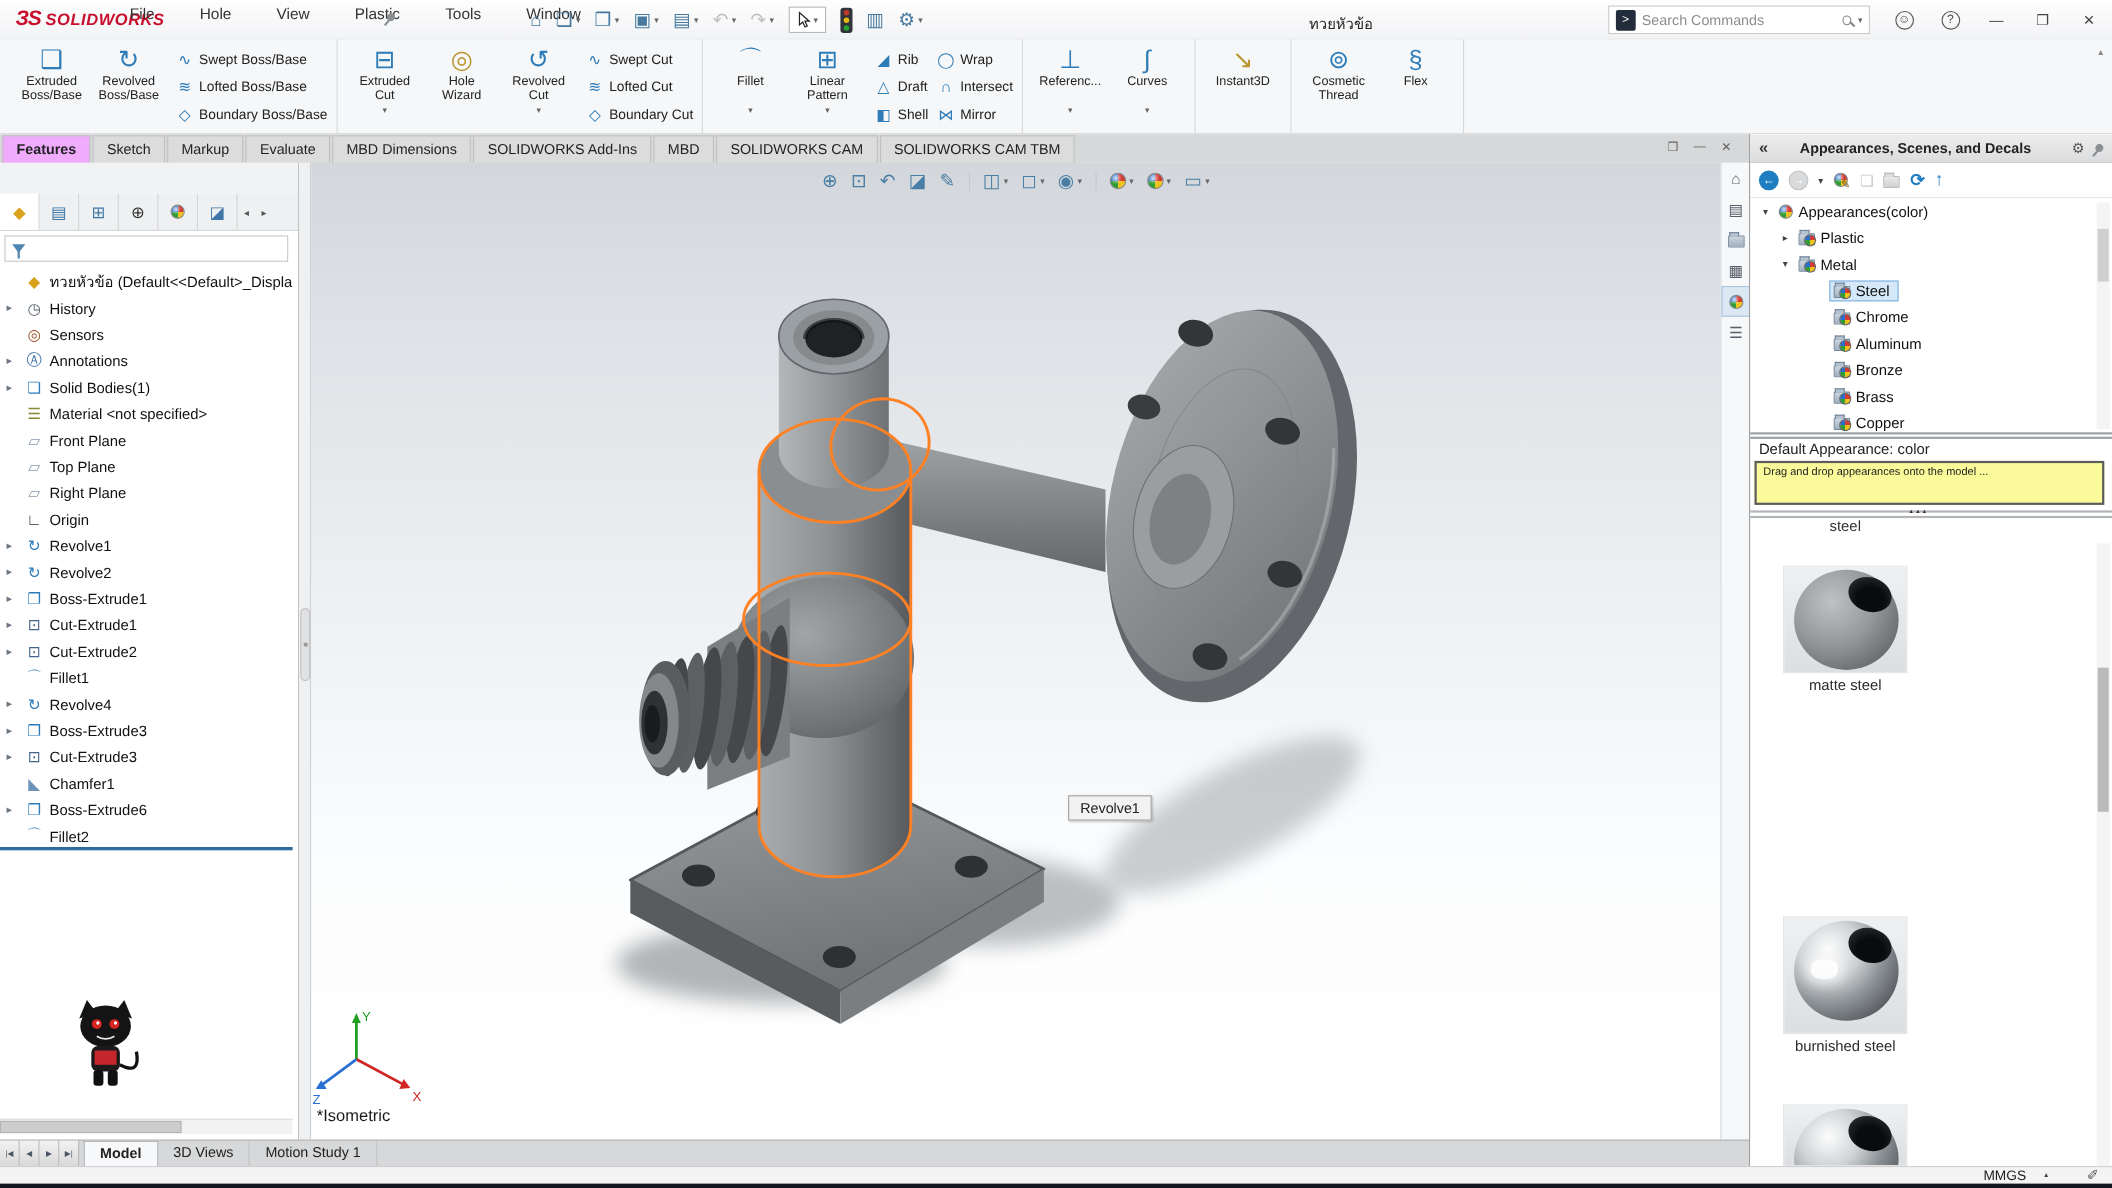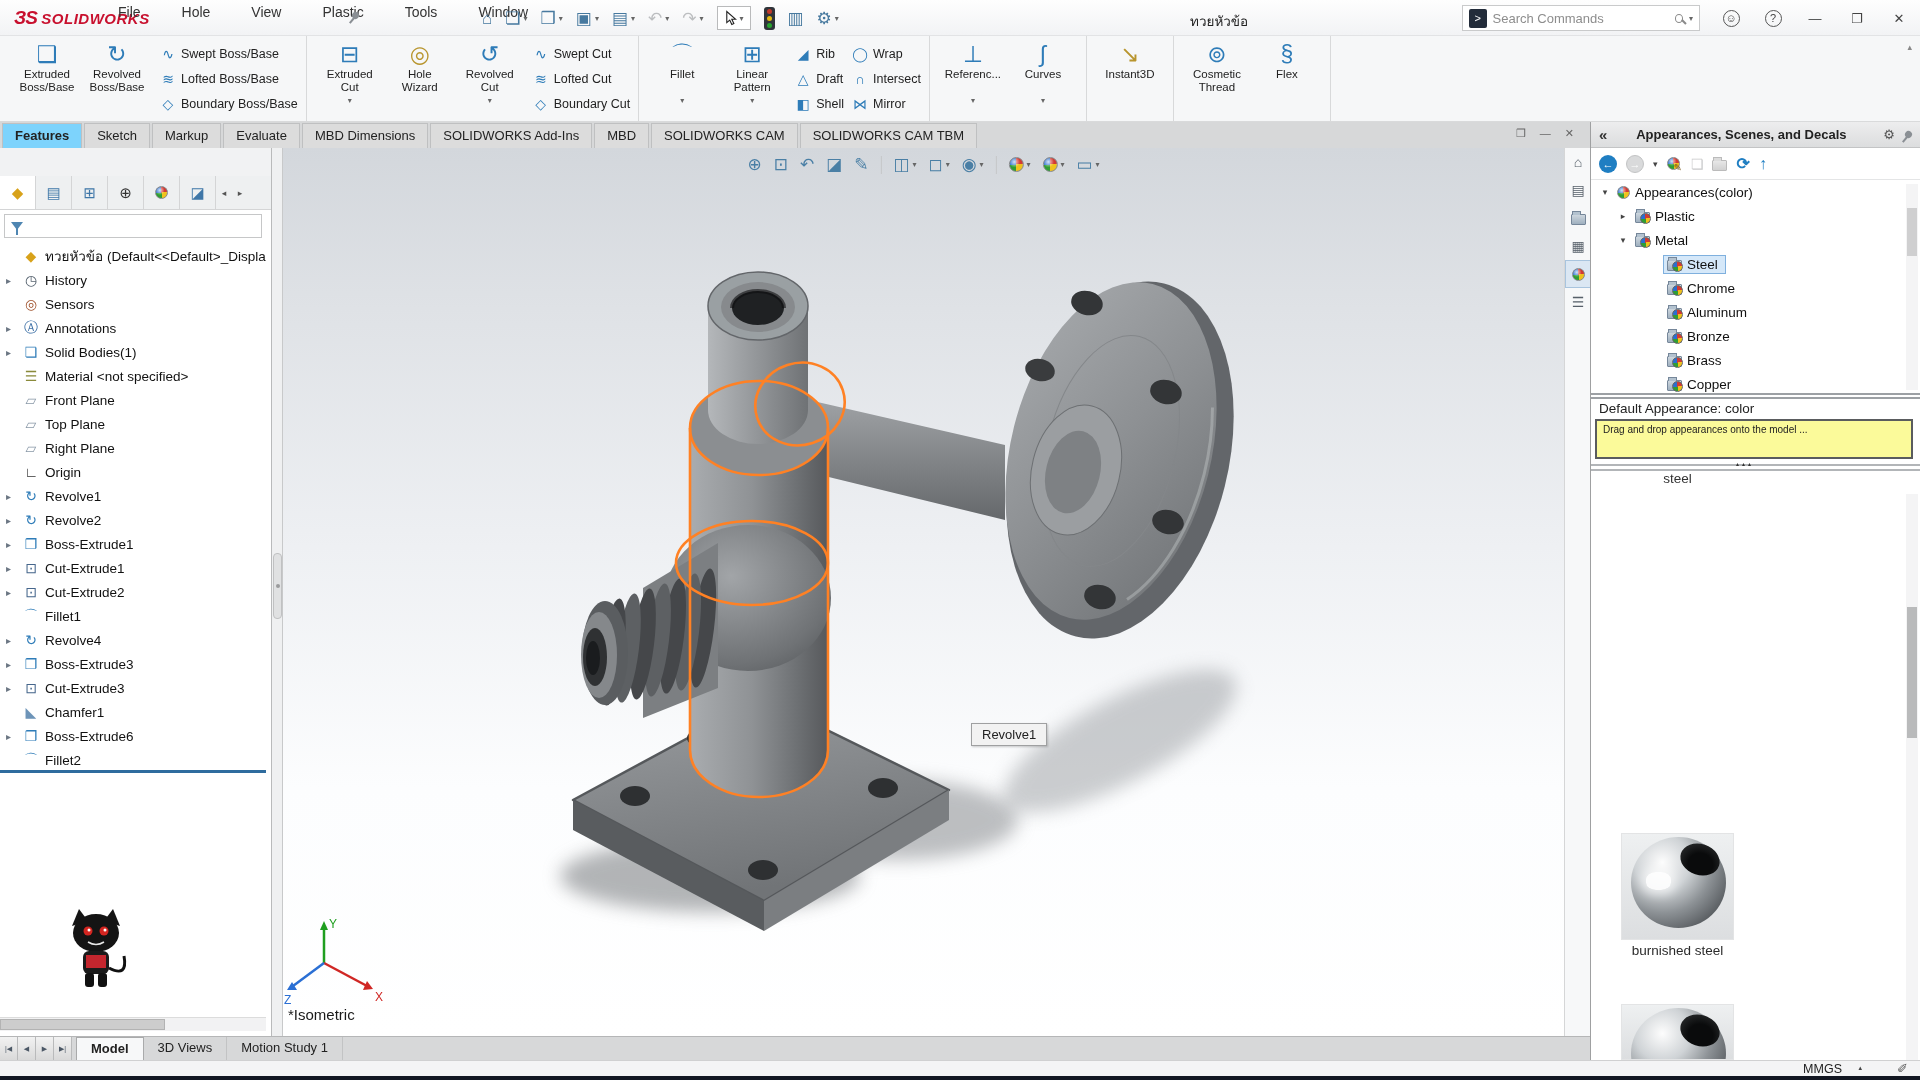--- a/index.html
+++ b/index.html
@@ -43,21 +43,21 @@
   .rlg .crt { margin-top:2px; }
   .rstack { display:flex; flex-direction:column; padding-top:5px; margin-left:6px; }
   .rsm { display:flex; align-items:center; height:25px; font-size:12.5px; color:#222; white-space:nowrap; }
   .rsm .gi { width:20px; text-align:center; font-size:14px; color:#2e7cb8; margin-right:3px; }
   #ribcol { position:absolute; right:8px; top:42px; font-size:9px; color:#888; }
 
   
   #tabrow { position:absolute; left:0; top:122px; width:1590px; height:26px; background:#d7d8d9; }
   #ctabs { display:flex; padding-left:2px; height:26px; align-items:flex-end; }
   .ctab { height:25px; line-height:24px; padding:0 12px; font-size:13px; color:#222; background:#dcdcdc; border:1px solid #bfc0c1; border-bottom:none; margin-right:2px; white-space:nowrap; }
-  .ctab.active { background:#7dd3fc; font-weight:bold; }
+  .ctab.active { background:#f0abfc; font-weight:bold; }
   #ctabctrl { position:absolute; right:16px; top:5px; display:flex; gap:14px; font-size:11px; color:#666; }
 
   
   #leftpanel { position:absolute; left:0; top:148px; width:272px; height:888px; background:#fff; border-right:1px solid #b9babb; overflow:hidden; }
   #lptop { height:28px; background:#f1f2f3; }
   #lptabs { height:34px; background:#eef0f1; border-bottom:1px solid #d4d5d6; display:flex; align-items:stretch; }
   .lptab { width:36px; display:flex; align-items:center; justify-content:center; border-right:1px solid #d4d5d6; font-size:15px; }
   .lptab.active { background:#fff; }
   .lparr { width:16px; display:flex; align-items:center; justify-content:center; font-size:9px; color:#555; }
   #lfilter { position:absolute; left:4px; top:66px; width:258px; height:24px; border:1px solid #c6c7c8; background:#fff; display:flex; align-items:center; padding-left:6px; gap:6px; }
@@ -841,20 +841,26 @@
       <div class="tb"></div>
     </div>
   <div id="tpdiv1"></div>
   <div id="tpdefault">Default Appearance: color</div>
   <div id="tphint">Drag and drop appearances onto the model ...</div>
   <div id="tpsplit">
       <span>▴▴▴</span>
     </div>
   <div id="tpsteel">steel</div>
   <div id="thumbs">
+      <div class="thumb gray" style="top: 0px;">
+        <div class="timg" style="height: 98px;">
+          <div class="sph"></div>
+        </div>
+        <div class="tlab">matte steel</div>
+      </div>
       <div class="thumb shiny" style="top: 319px;">
         <div class="timg" style="height: 107px;">
           <div class="sph"></div>
         </div>
         <div class="tlab">burnished steel</div>
       </div>
       <div class="thumb partial" style="top: 490px;">
         <div class="timg" style="height: 56px;">
           <div class="sph"></div>
         </div>

